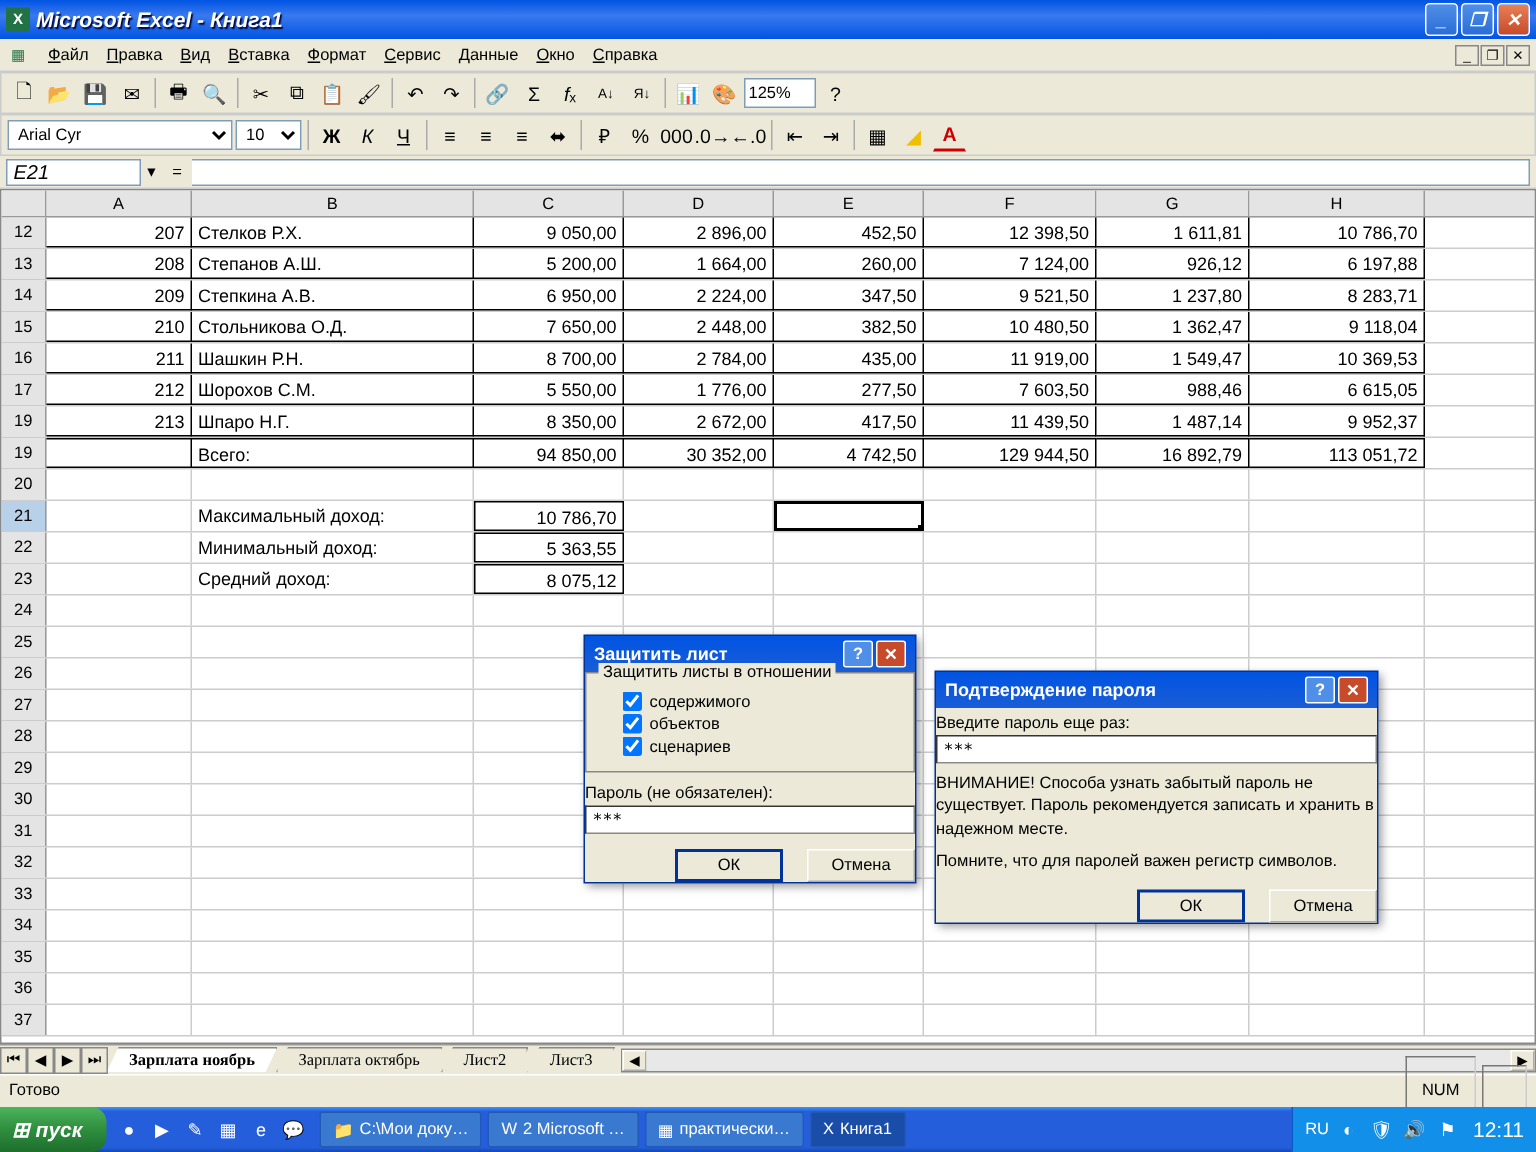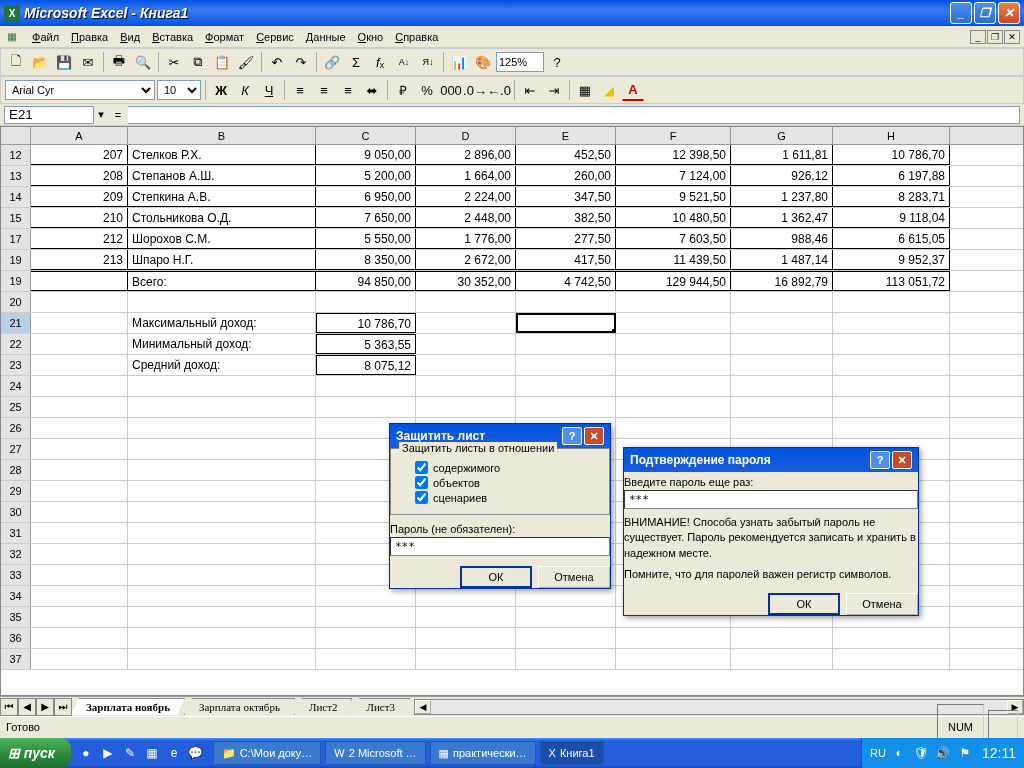--- a/index.html
+++ b/index.html
@@ -24,21 +24,21 @@
 
 
 .toolbar { height:28px; background:#ece9d8; border:1px solid #ccc; display:flex; align-items:center; padding:2px 4px; gap:2px; font-size:11px; }
 .tb-btn { width:22px; height:22px; display:flex; align-items:center; justify-content:center; cursor:pointer; font-size:13px; border:1px solid transparent; }
 .tb-sep { width:1px; height:20px; background:#aaa; margin:0 2px; }
 .tb-select { height:20px; border:1px solid #7f9db9; background:#fff; font-size:11px; padding:1px 2px; }
 .zoom-input { width:48px; }
 
 
 .formulabar { height:22px; background:#ece9d8; display:flex; align-items:center; padding:2px 4px; border-bottom:1px solid #ccc; font-size:11px; }
-.namebox { width:90px; height:18px; border:1px solid #7f9db9; background:#fff; padding:1px 4px; }
+.namebox { width:90px; height:18px; border:1px solid #7f9db9; background:#fff; padding:1px 4px;font-style:italic; }
 .fb-eq { width:20px; text-align:center; }
 .fb-input { flex:1; height:18px; border:1px solid #7f9db9; border-left:none; background:#fff; padding:1px 4px; }
 
 
 .grid-wrap { position:relative; background:#fff; height:570px; overflow:hidden; border:1px solid #888; }
 .col-headers { display:flex; height:18px; background:#e4e4e4; border-bottom:1px solid #999; font-size:11px; }
 .corner { width:30px; border-right:1px solid #999; background:#e4e4e4; }
 .col-h { border-right:1px solid #999; text-align:center; line-height:18px; background:#e4e4e4; cursor:pointer; }
 .rows { }
 .row { display:flex; height:21px; border-bottom:1px solid #ccc; font-size:12px; }
@@ -75,21 +75,21 @@
 .dlg-close,.dlg-help { width:20px; height:18px; margin-left:2px; display:flex; align-items:center; justify-content:center; border-radius:2px; border:1px solid #fff; font-size:11px; cursor:pointer; }
 .dlg-help { background:#4f8fe8; color:#fff; }
 .dlg-close { background:#c74a2a; color:#fff; font-weight:bold; }
 .dlg-body { }
 .fieldset { border:1px solid #888; padding:6px 8px 8px; margin-bottom:8px; }
 .fieldset-label { position:relative; top:-13px; background:#ece9d8; padding:0 3px; display:inline-block; }
 .chk { display:flex; align-items:center; margin:2px 16px; }
 .chk input { margin-right:5px; }
 .dlg-label { margin:4px 0 2px; }
 .dlg-input { width:100%; height:19px; border:1px inset #888; background:#fff; padding:2px 4px; font-family:monospace; font-size:11px; }
-.dlg-btns { display:flex; justify-content:flex-end; gap:6px; margin-top:10px; }
+.dlg-btns { display:flex; justify-content:flex-end; gap:16px; margin-top:10px; }
 .dlg-btn { min-width:72px; height:22px; border:1px outset #fff; background:#ece9d8; cursor:pointer; font-size:11px; }
 .dlg-btn.default { border:2px solid #003399; }
 .dlg-text { margin:6px 0; line-height:1.4; }
 
 
 .taskbar { position:absolute; bottom:0; left:0; right:0; height:30px; background:linear-gradient(to bottom,#3d95fa 0%,#245edb 10%,#245edb 90%,#1148b5 100%); display:flex; align-items:center; font-size:11px; color:#fff; }
 .start-btn { height:30px; padding:0 16px 0 8px; background:linear-gradient(to bottom,#4db35c 0%,#2e8e3e 50%,#1e6e2c 100%); font-weight:bold; font-style:italic; font-size:14px; display:flex; align-items:center; border-radius:0 10px 10px 0; cursor:pointer; }
 .tray-icons { display:flex; gap:4px; padding:0 6px; }
 .tray-ic { width:18px; height:18px; display:flex; align-items:center; justify-content:center; font-size:12px; cursor:pointer; }
 .task-btn { height:24px; padding:2px 8px; margin:0 2px; background:#3a79d0; border:1px solid #2258b8; border-radius:2px; display:flex; align-items:center; gap:4px; cursor:pointer; max-width:130px; overflow:hidden; white-space:nowrap; }
@@ -255,20 +255,31 @@
       <div class="row bordered">
         <div class="row-h">15</div>
         <div class="cell wA num">210</div>
         <div class="cell wB txt">Стольникова О.Д.</div>
         <div class="cell wC num">7 650,00</div>
         <div class="cell wD num">2 448,00</div>
         <div class="cell wE num">382,50</div>
         <div class="cell wF num">10 480,50</div>
         <div class="cell wG num">1 362,47</div>
         <div class="cell wH num">9 118,04</div>
+      </div>
+      <div class="row bordered">
+        <div class="row-h">16</div>
+        <div class="cell wA num">211</div>
+        <div class="cell wB txt">Шашкин Р.Н.</div>
+        <div class="cell wC num">8 700,00</div>
+        <div class="cell wD num">2 784,00</div>
+        <div class="cell wE num">435,00</div>
+        <div class="cell wF num">11 919,00</div>
+        <div class="cell wG num">1 549,47</div>
+        <div class="cell wH num">10 369,53</div>
       </div>
       <div class="row bordered">
         <div class="row-h">17</div>
         <div class="cell wA num">212</div>
         <div class="cell wB txt">Шорохов С.М.</div>
         <div class="cell wC num">5 550,00</div>
         <div class="cell wD num">1 776,00</div>
         <div class="cell wE num">277,50</div>
         <div class="cell wF num">7 603,50</div>
         <div class="cell wG num">988,46</div>

